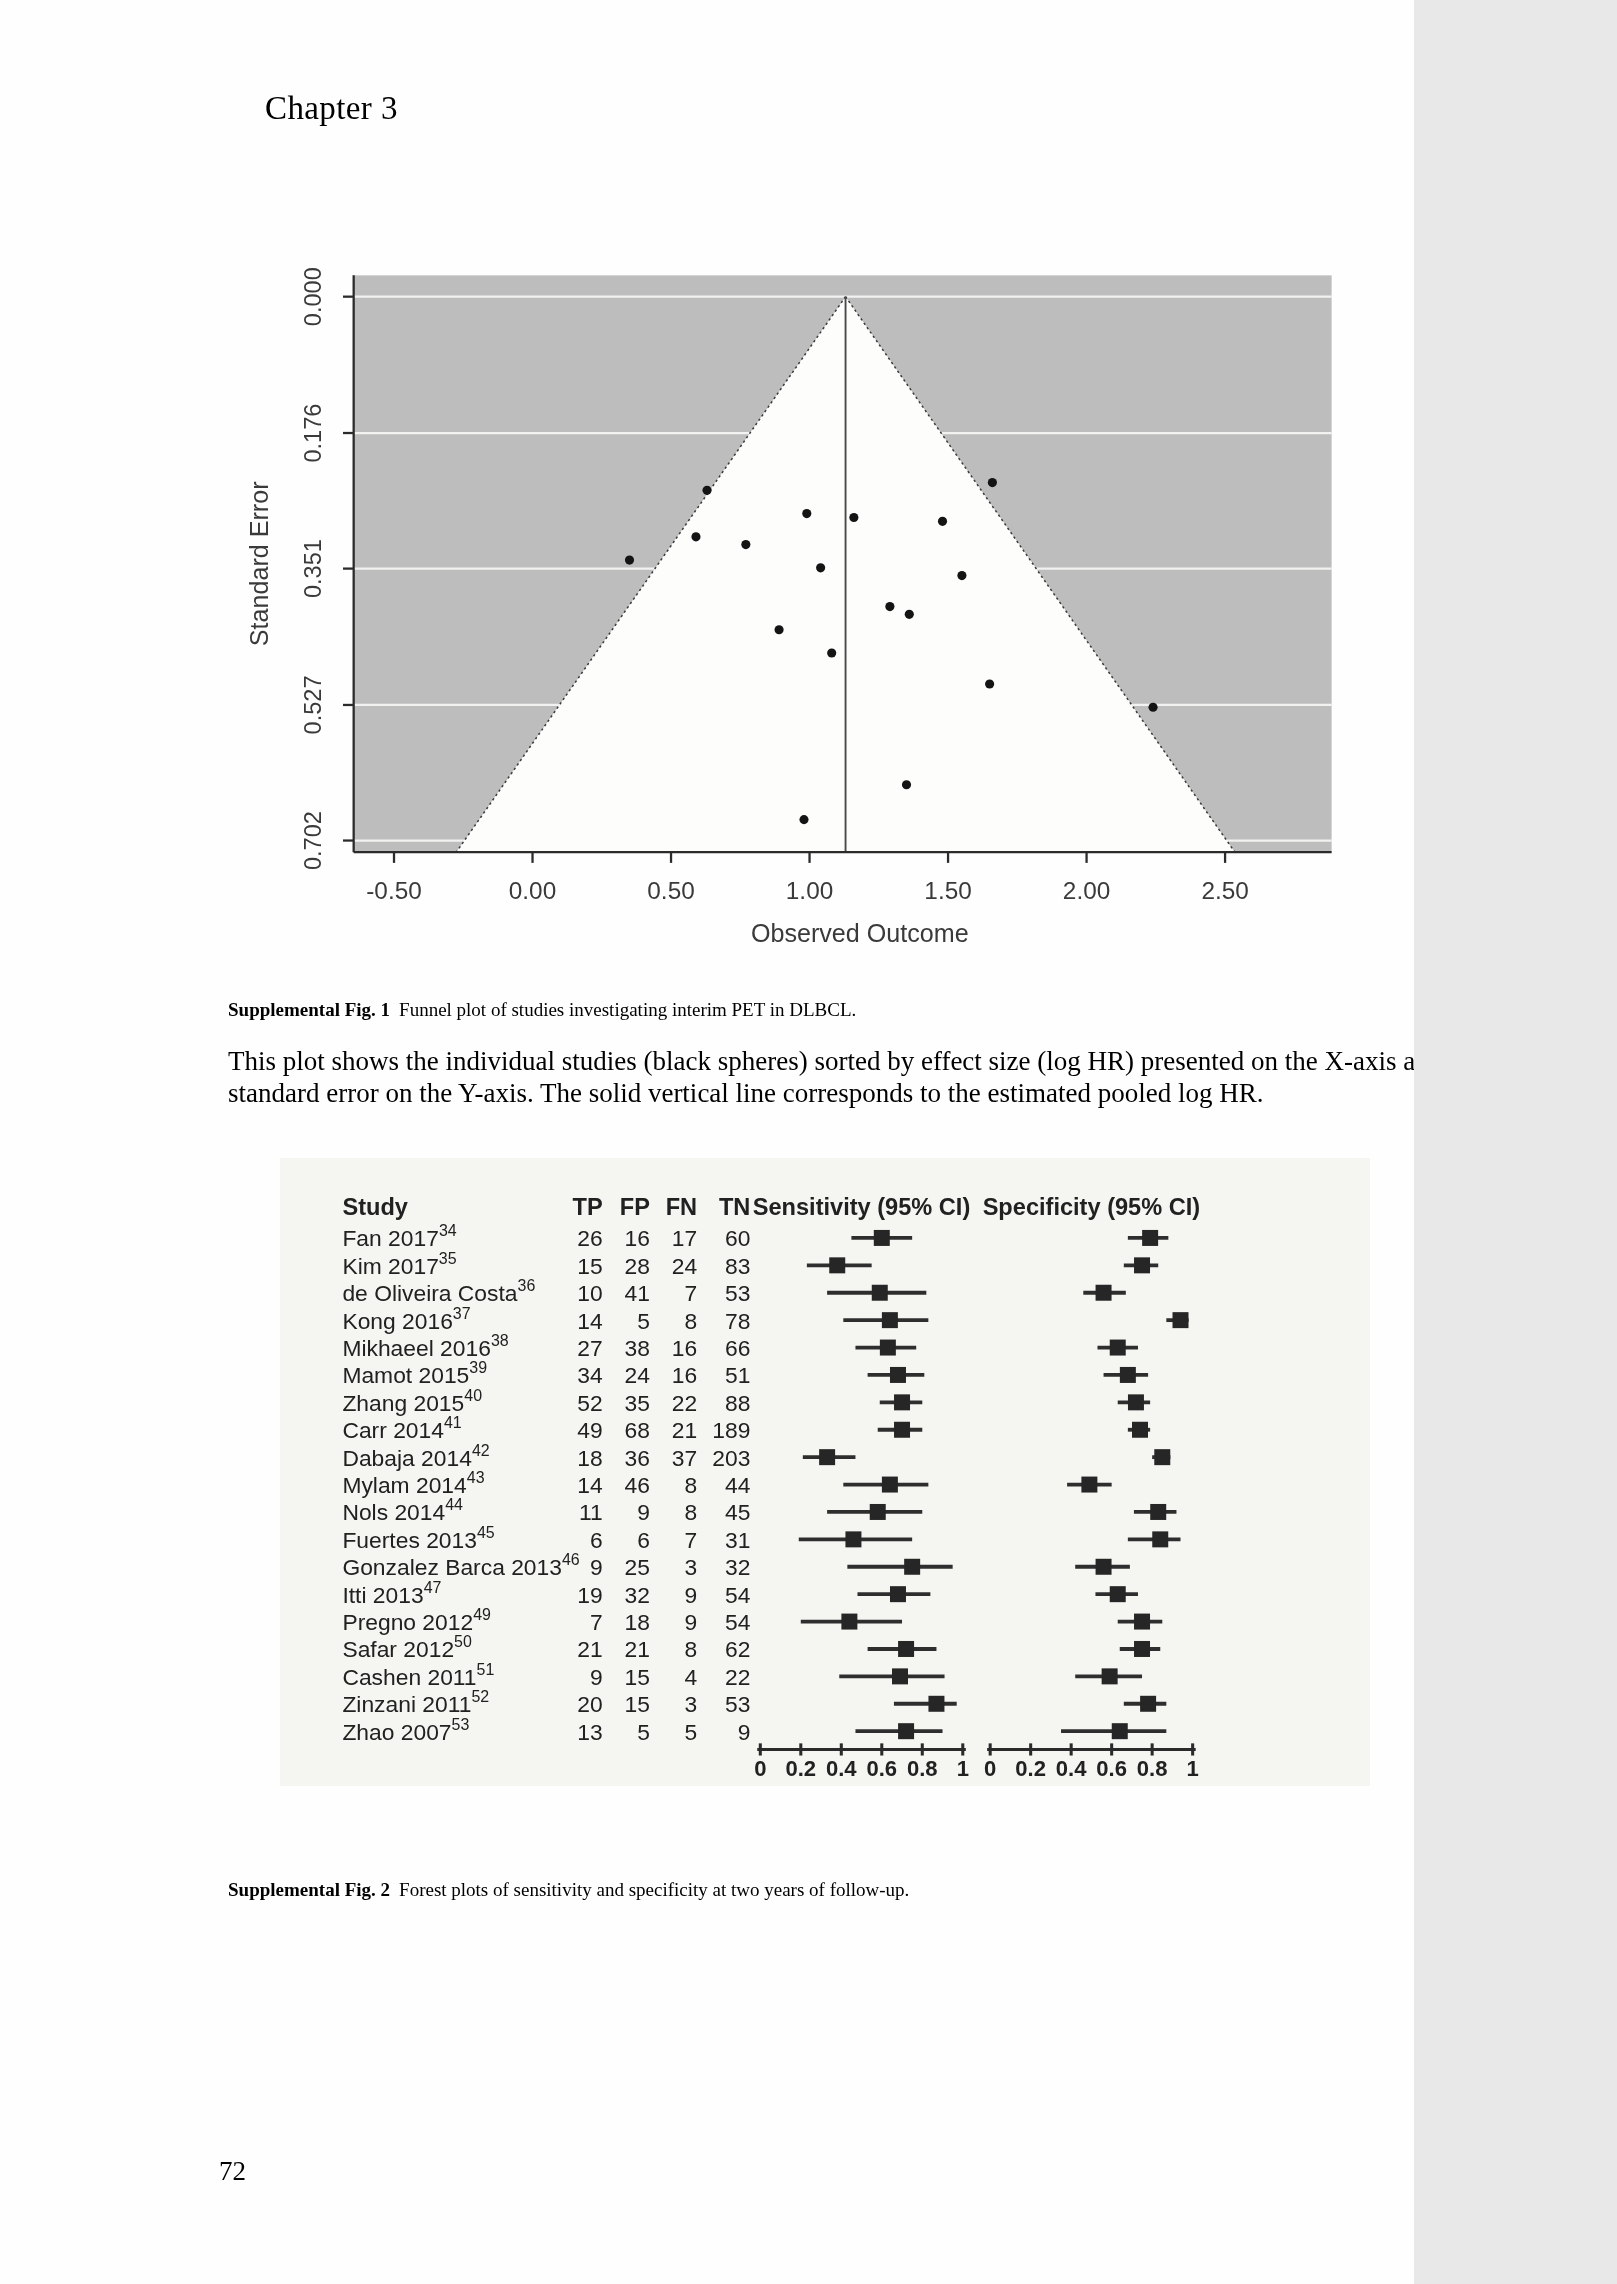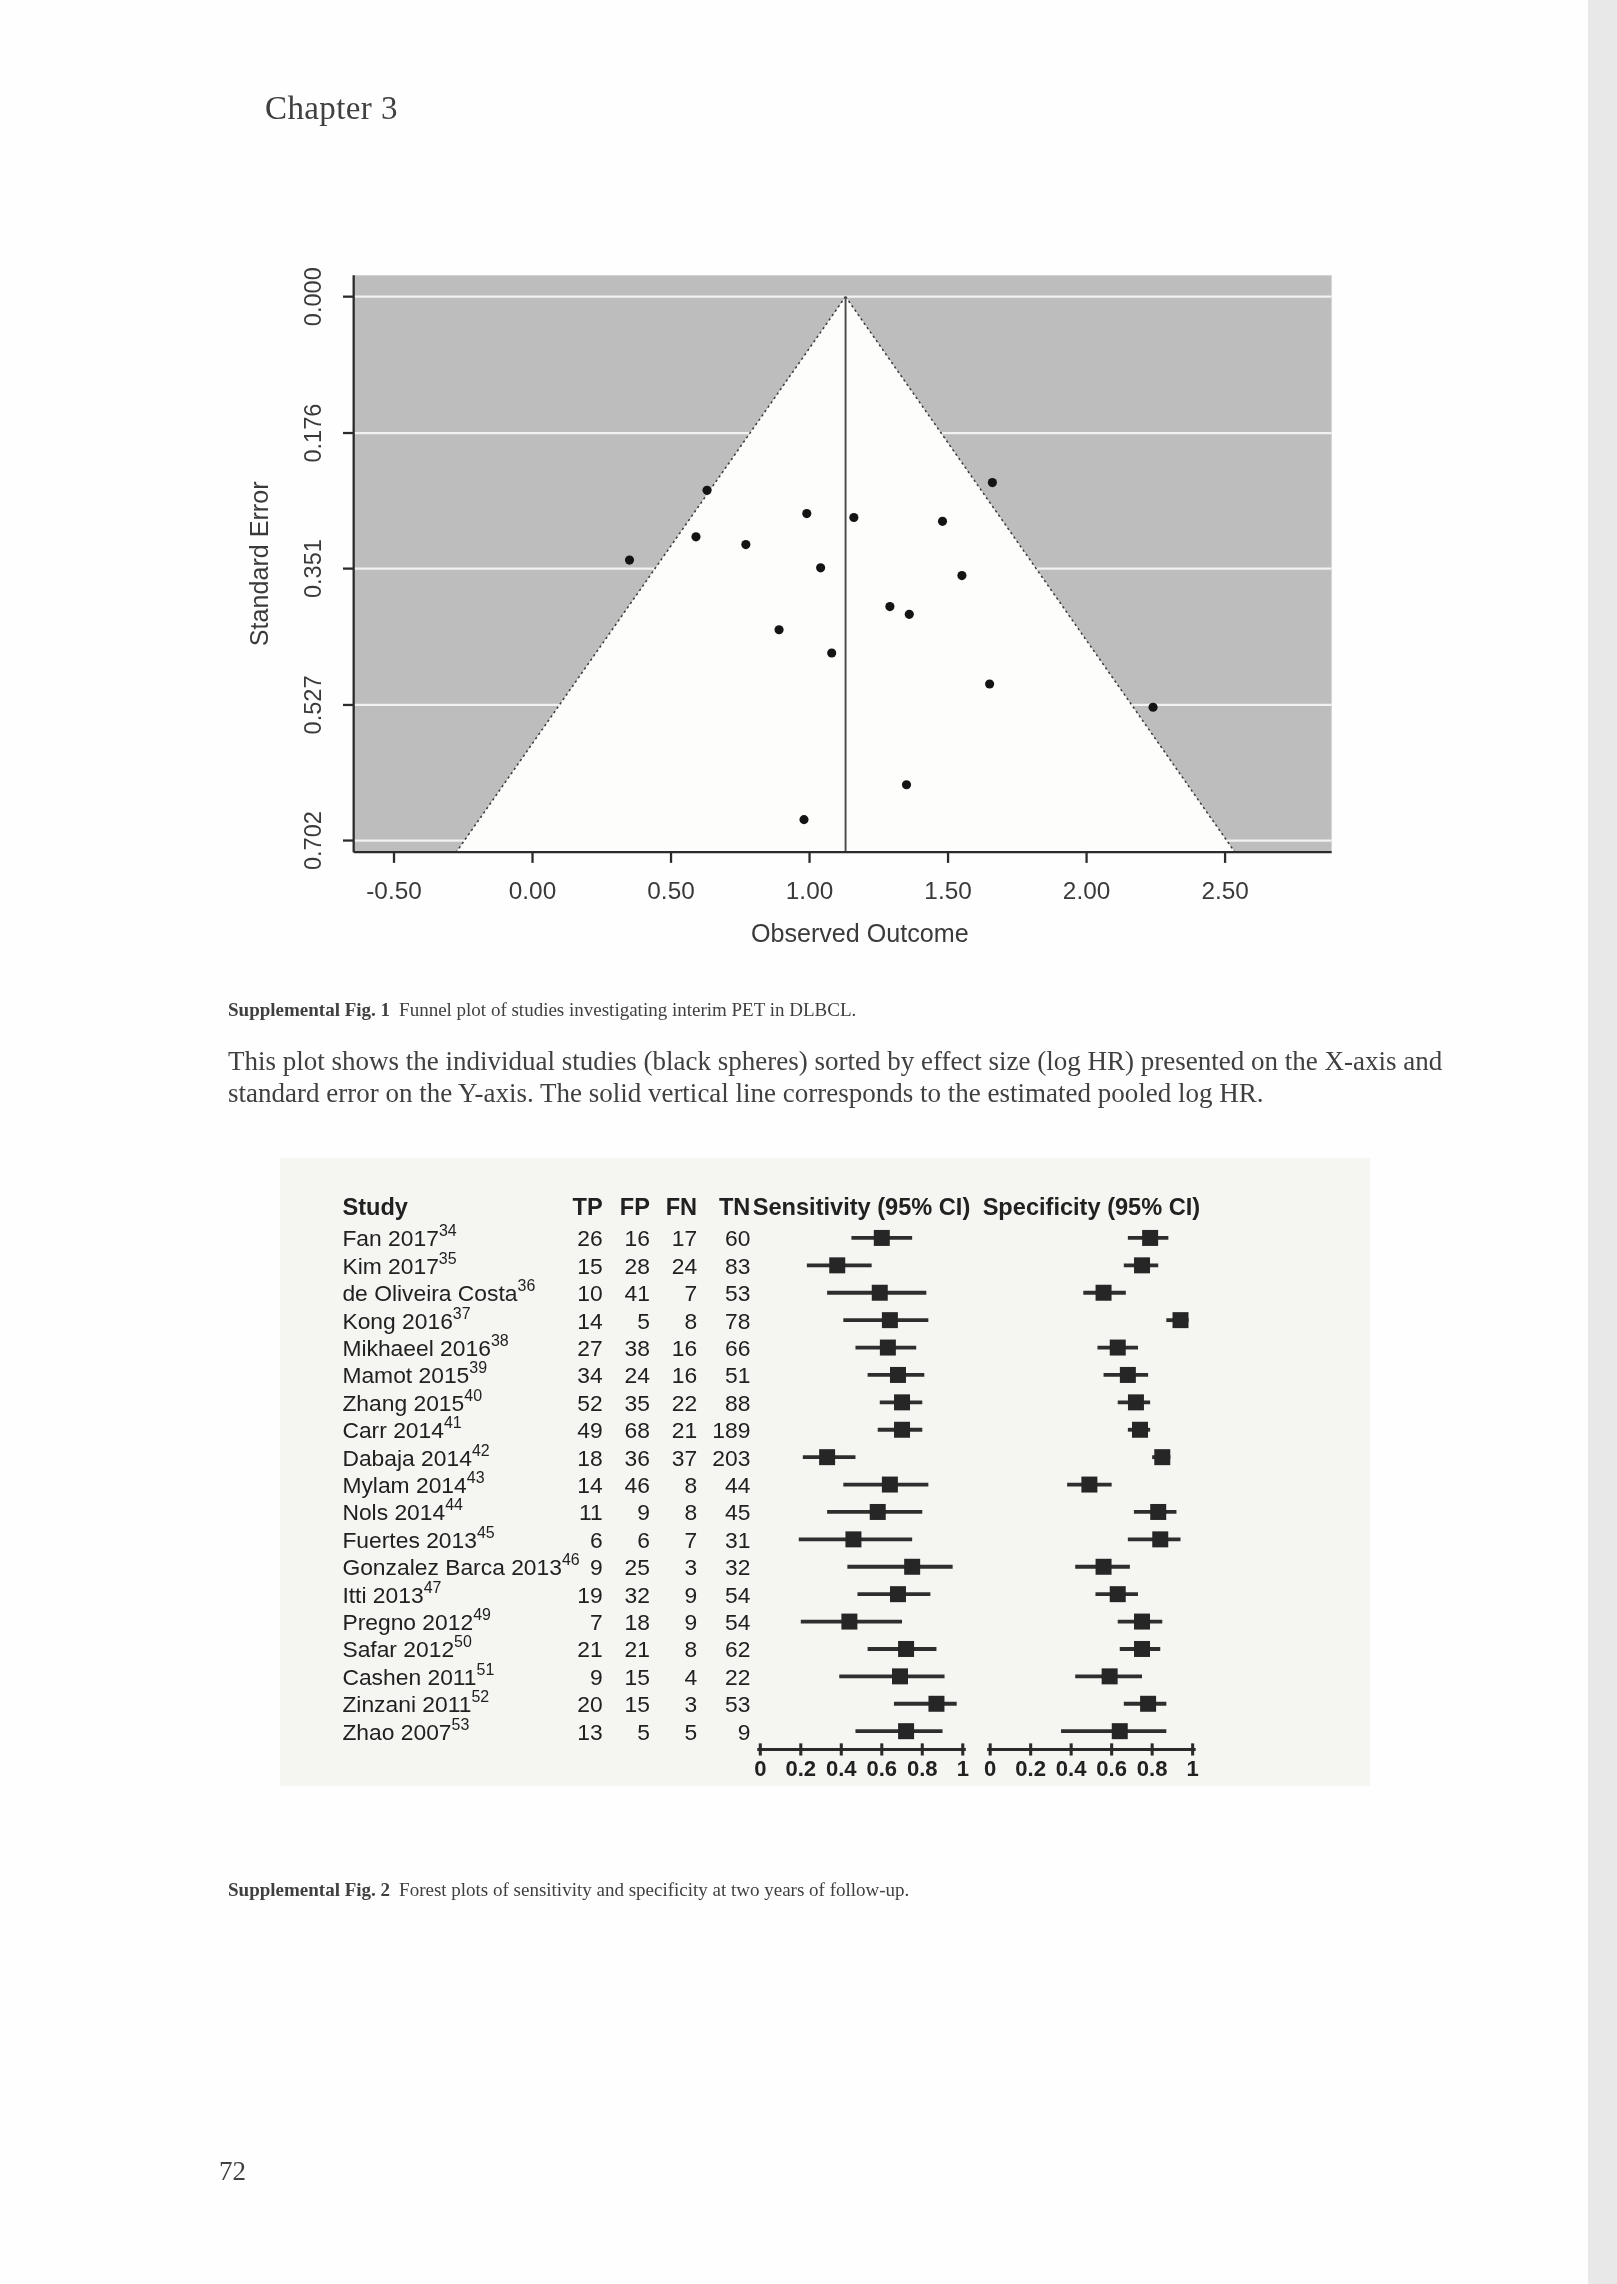--- a/index.html
+++ b/index.html
@@ -1,22 +1,22 @@
 <!DOCTYPE html>
 <html style="font-size:12px"><head>
 <meta charset="utf-8">
 <style>
   html,body{margin:0;padding:0;background:#e8e8e8;}
   .page{
     position:relative;
-    width:1588px;height:2284px;
+    width:1414px;height:2284px;
     background:#fefefe;
     overflow:hidden;
     font-family:"Liberation Serif", serif;
-    color:#404040;
+    color:#000000;
   }
   .chapter{
     position:absolute;left:265px;top:90px;
     font-size:33px;letter-spacing:0.4px;
   }
   #funnel-svg{position:absolute;left:228px;top:251px;}
   .cap{position:absolute;left:228px;margin:0;font-size:19px;line-height:1.2;}
   #cap1{top:999px;width:1256px;}
   #cap2{top:1879px;width:1294px;}
   .cap-b{font-weight:bold;margin-right:9px;}

